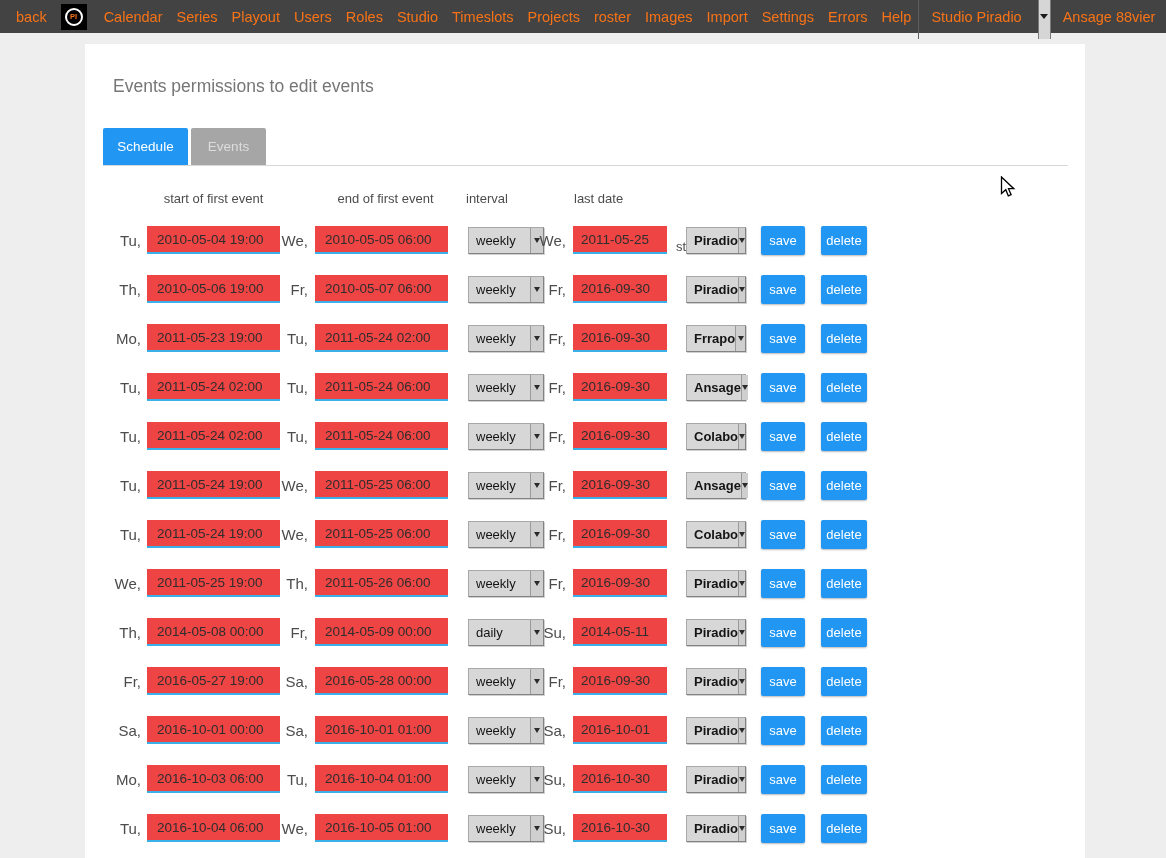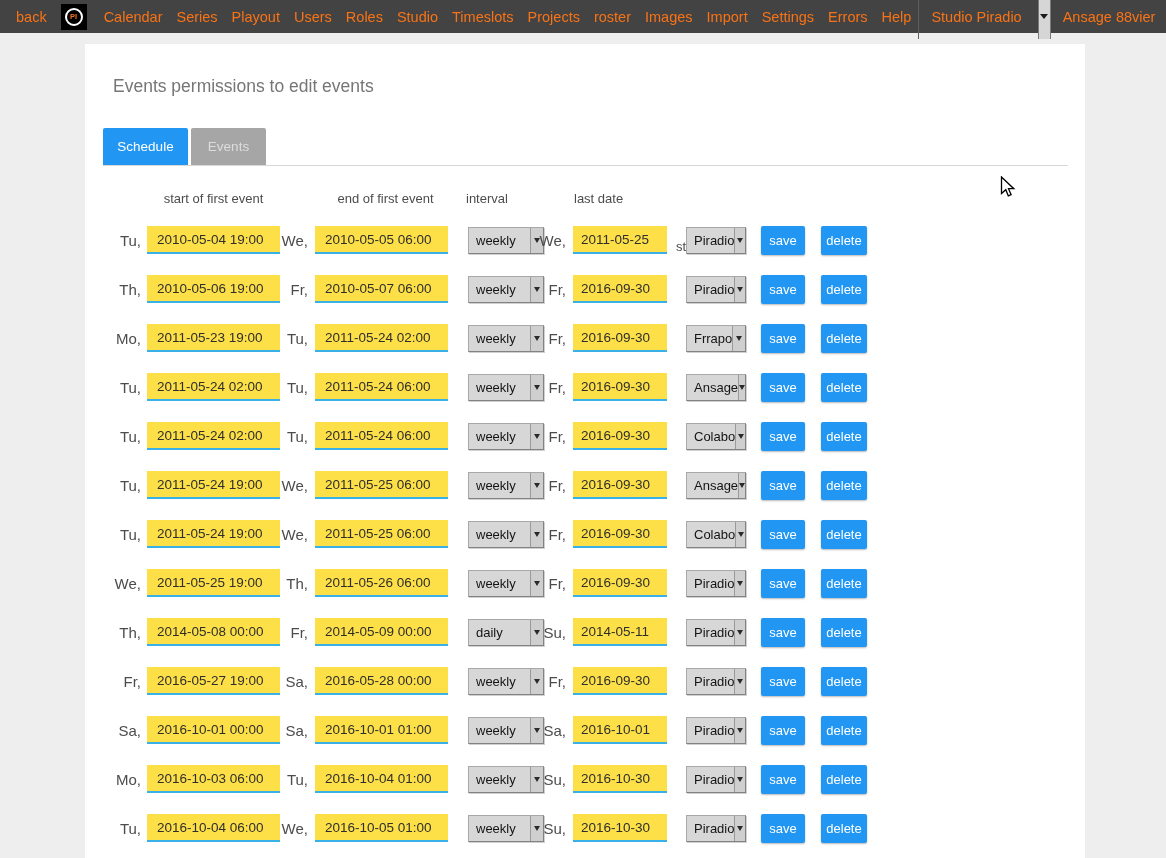--- a/index.html
+++ b/index.html
@@ -45,32 +45,32 @@
   .th-last  { left:489px; }
   .th-studio{ left:591px;margin-top:48px; }
 
   .rows { position:absolute; left:0; top:172px; width:1000px; }
   .row { position:relative; width:1000px; height:49px; }
   .day { position:absolute; font-size:15px; color:#4c4c4c; text-align:right; top:16px; }
   .d1 { left:18px;  width:38px; }
   .d2 { left:185px; width:38px; }
   .d3 { left:444px; width:37px; }
 
-  .txt-input { position:absolute; top:10px; height:28px; background:#fde047; border:none;
+  .txt-input { position:absolute; top:10px; height:28px; background:#ef4444; border:none;
                border-bottom:2px solid #3ab0e8; font-family:"Liberation Sans",sans-serif;
                font-size:13.5px; color:#2e2e2e; outline:none; }
   .inp1 { left:62px;  width:133px; padding-left:10px; }
   .inp2 { left:230px; width:133px; padding-left:10px; }
   .inp3 { left:488px; width:94px;  padding-left:8px; }
 
   .sel { position:absolute; top:11px; height:27px; background:#d7d7d7; border:1px solid #a8a8a8;
          border-right-color:#828282; border-bottom-color:#828282; box-shadow:1px 1px 0 rgba(0,0,0,0.18);
          display:flex; align-items:stretch; cursor:pointer; }
   .sel-interval { left:383px; width:76px; }
-  .sel-studio   { left:601px; width:60px; }
+  .sel-studio   { left:601px; width:60px;font-weight:bold; }
   .sel .txt { flex:1; display:flex; align-items:center; padding-left:7px; font-size:13px; color:#141414; }
   .sel .strip { width:13px; border-left:1px solid #9a9a9a; background:#cfcfcf;
          display:flex; align-items:center; justify-content:center; }
   .sel .tri { width:0; height:0; border-left:3.5px solid transparent; border-right:3.5px solid transparent;
          border-top:5px solid #2a2a2a; }
 
   .btn { position:absolute; top:10px; height:29px; background:#2196f3; color:#fff; border:none;
          border-radius:2px; font-family:"Liberation Sans",sans-serif; font-size:13px;
          box-shadow:0 1px 2px rgba(0,0,0,0.28); cursor:pointer; }
   .btn-save   { left:676px; width:44px; }

